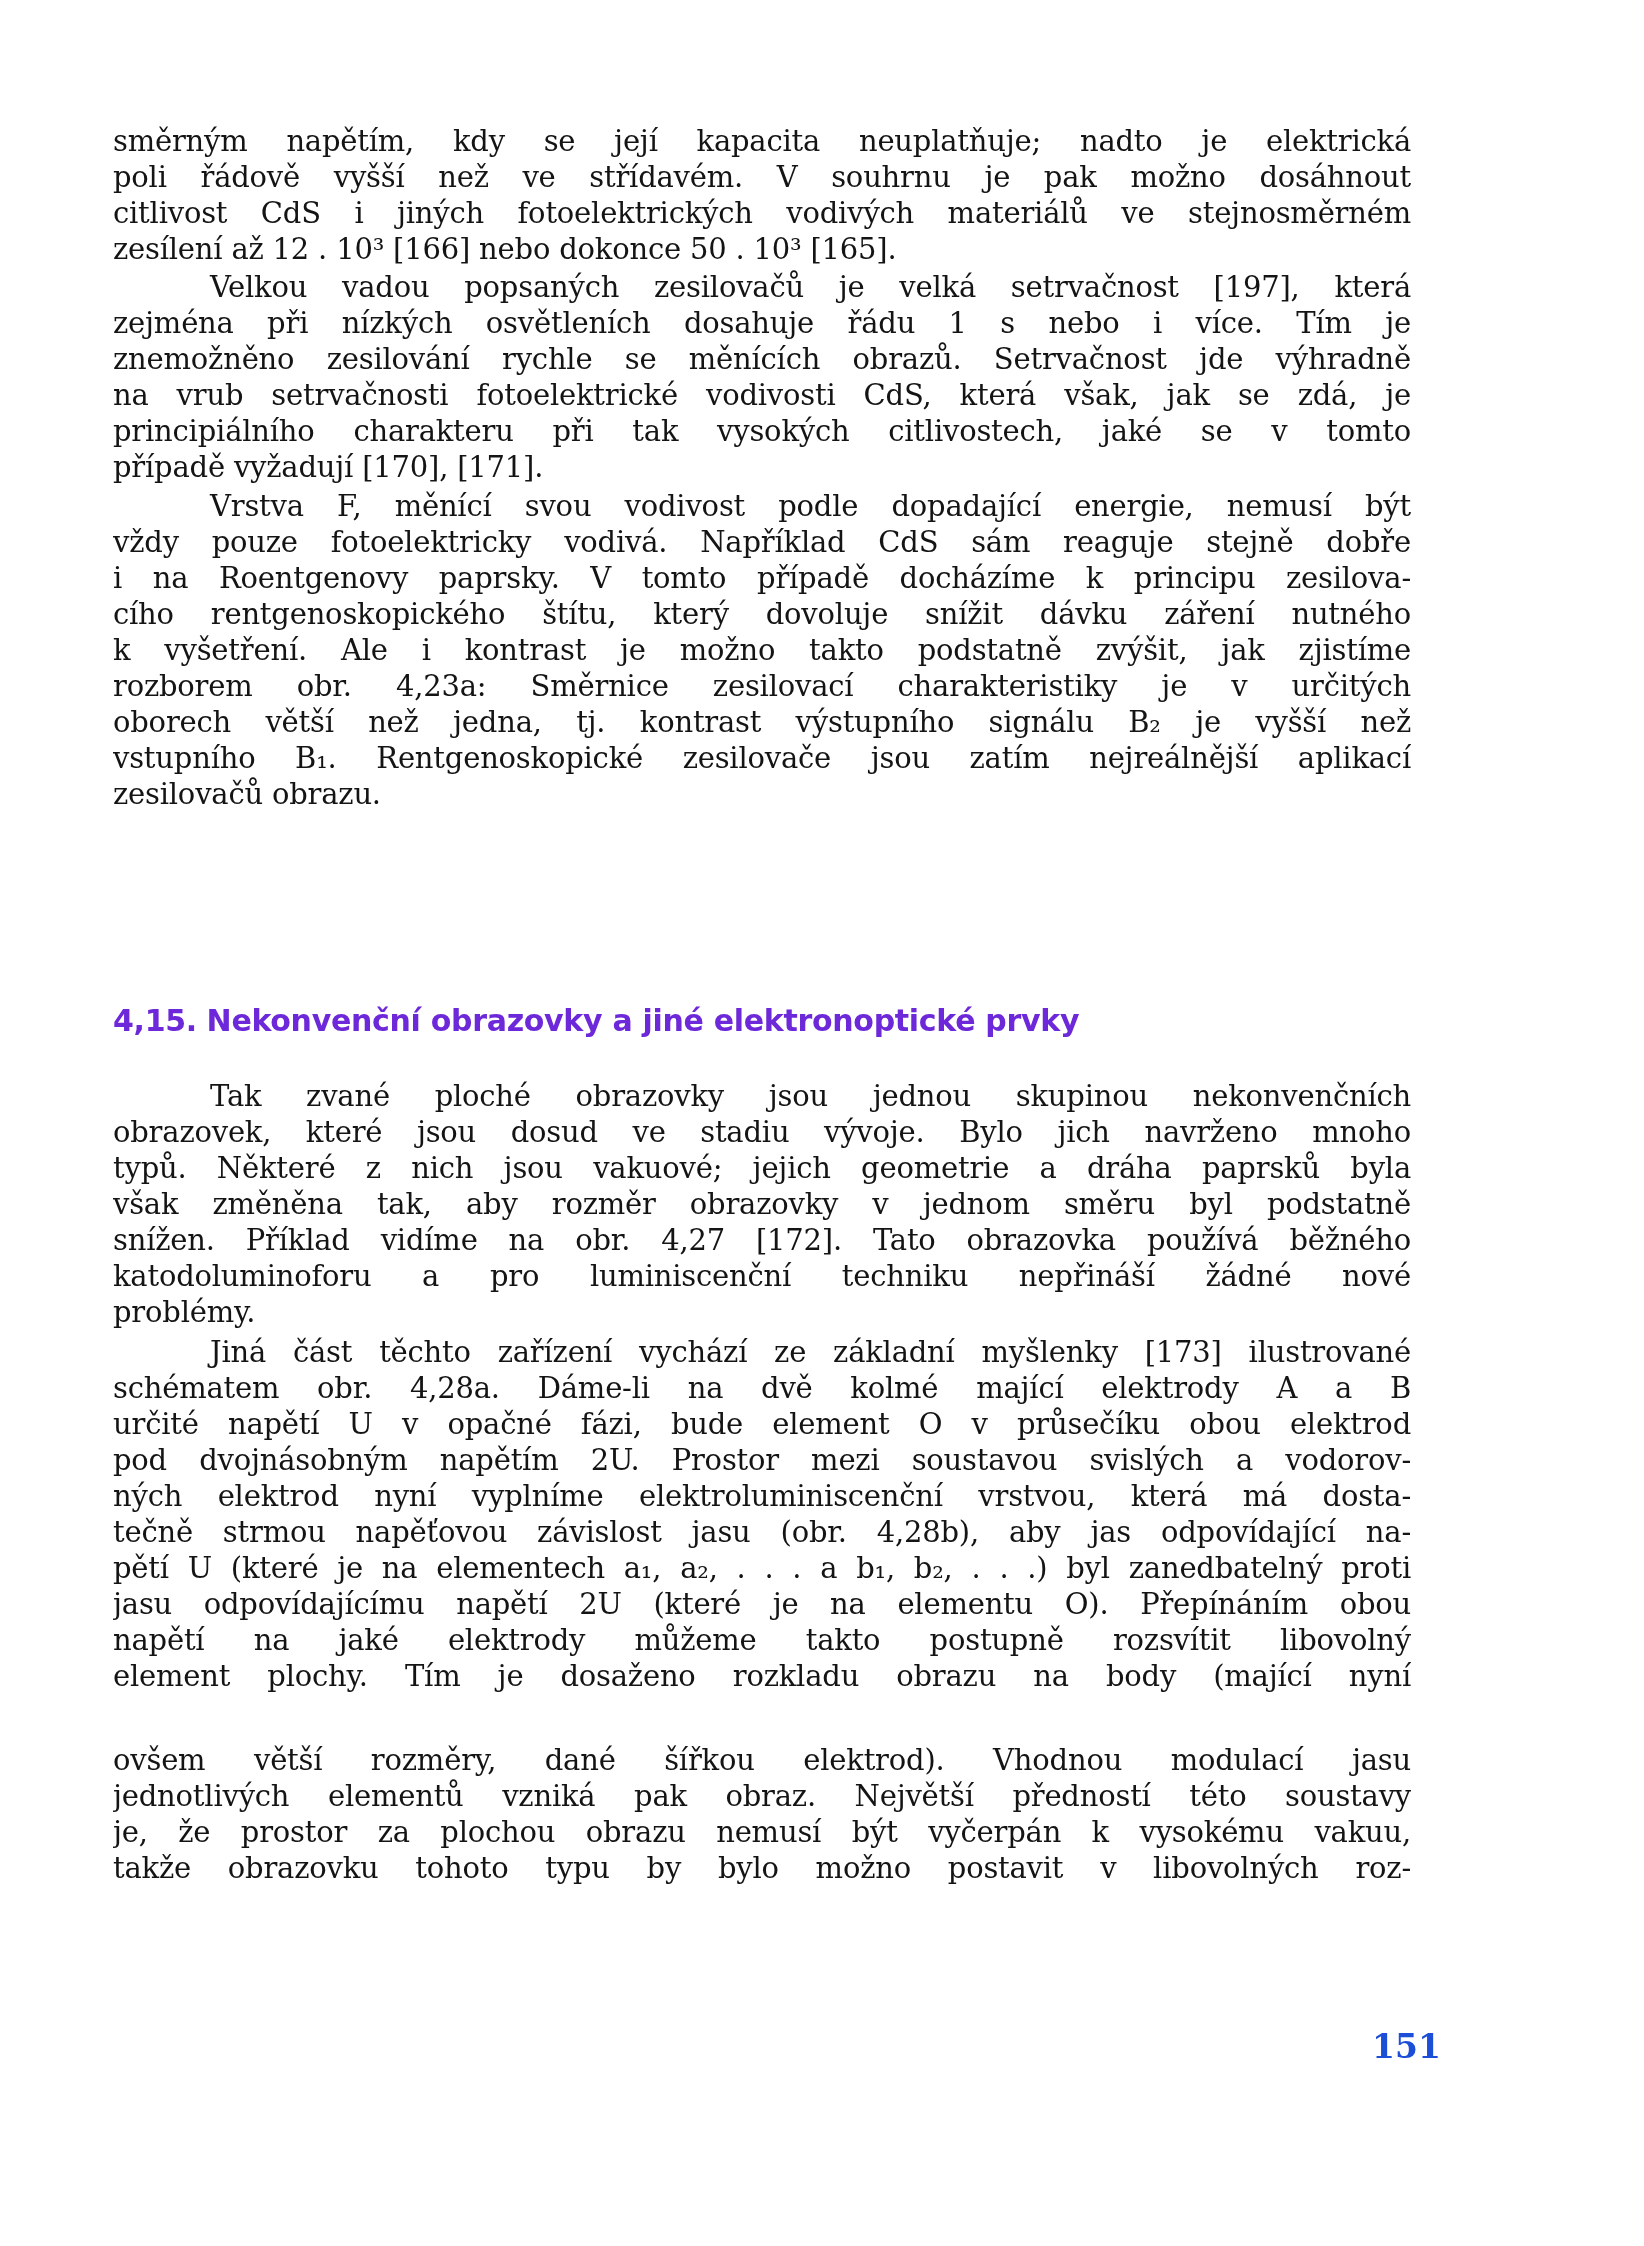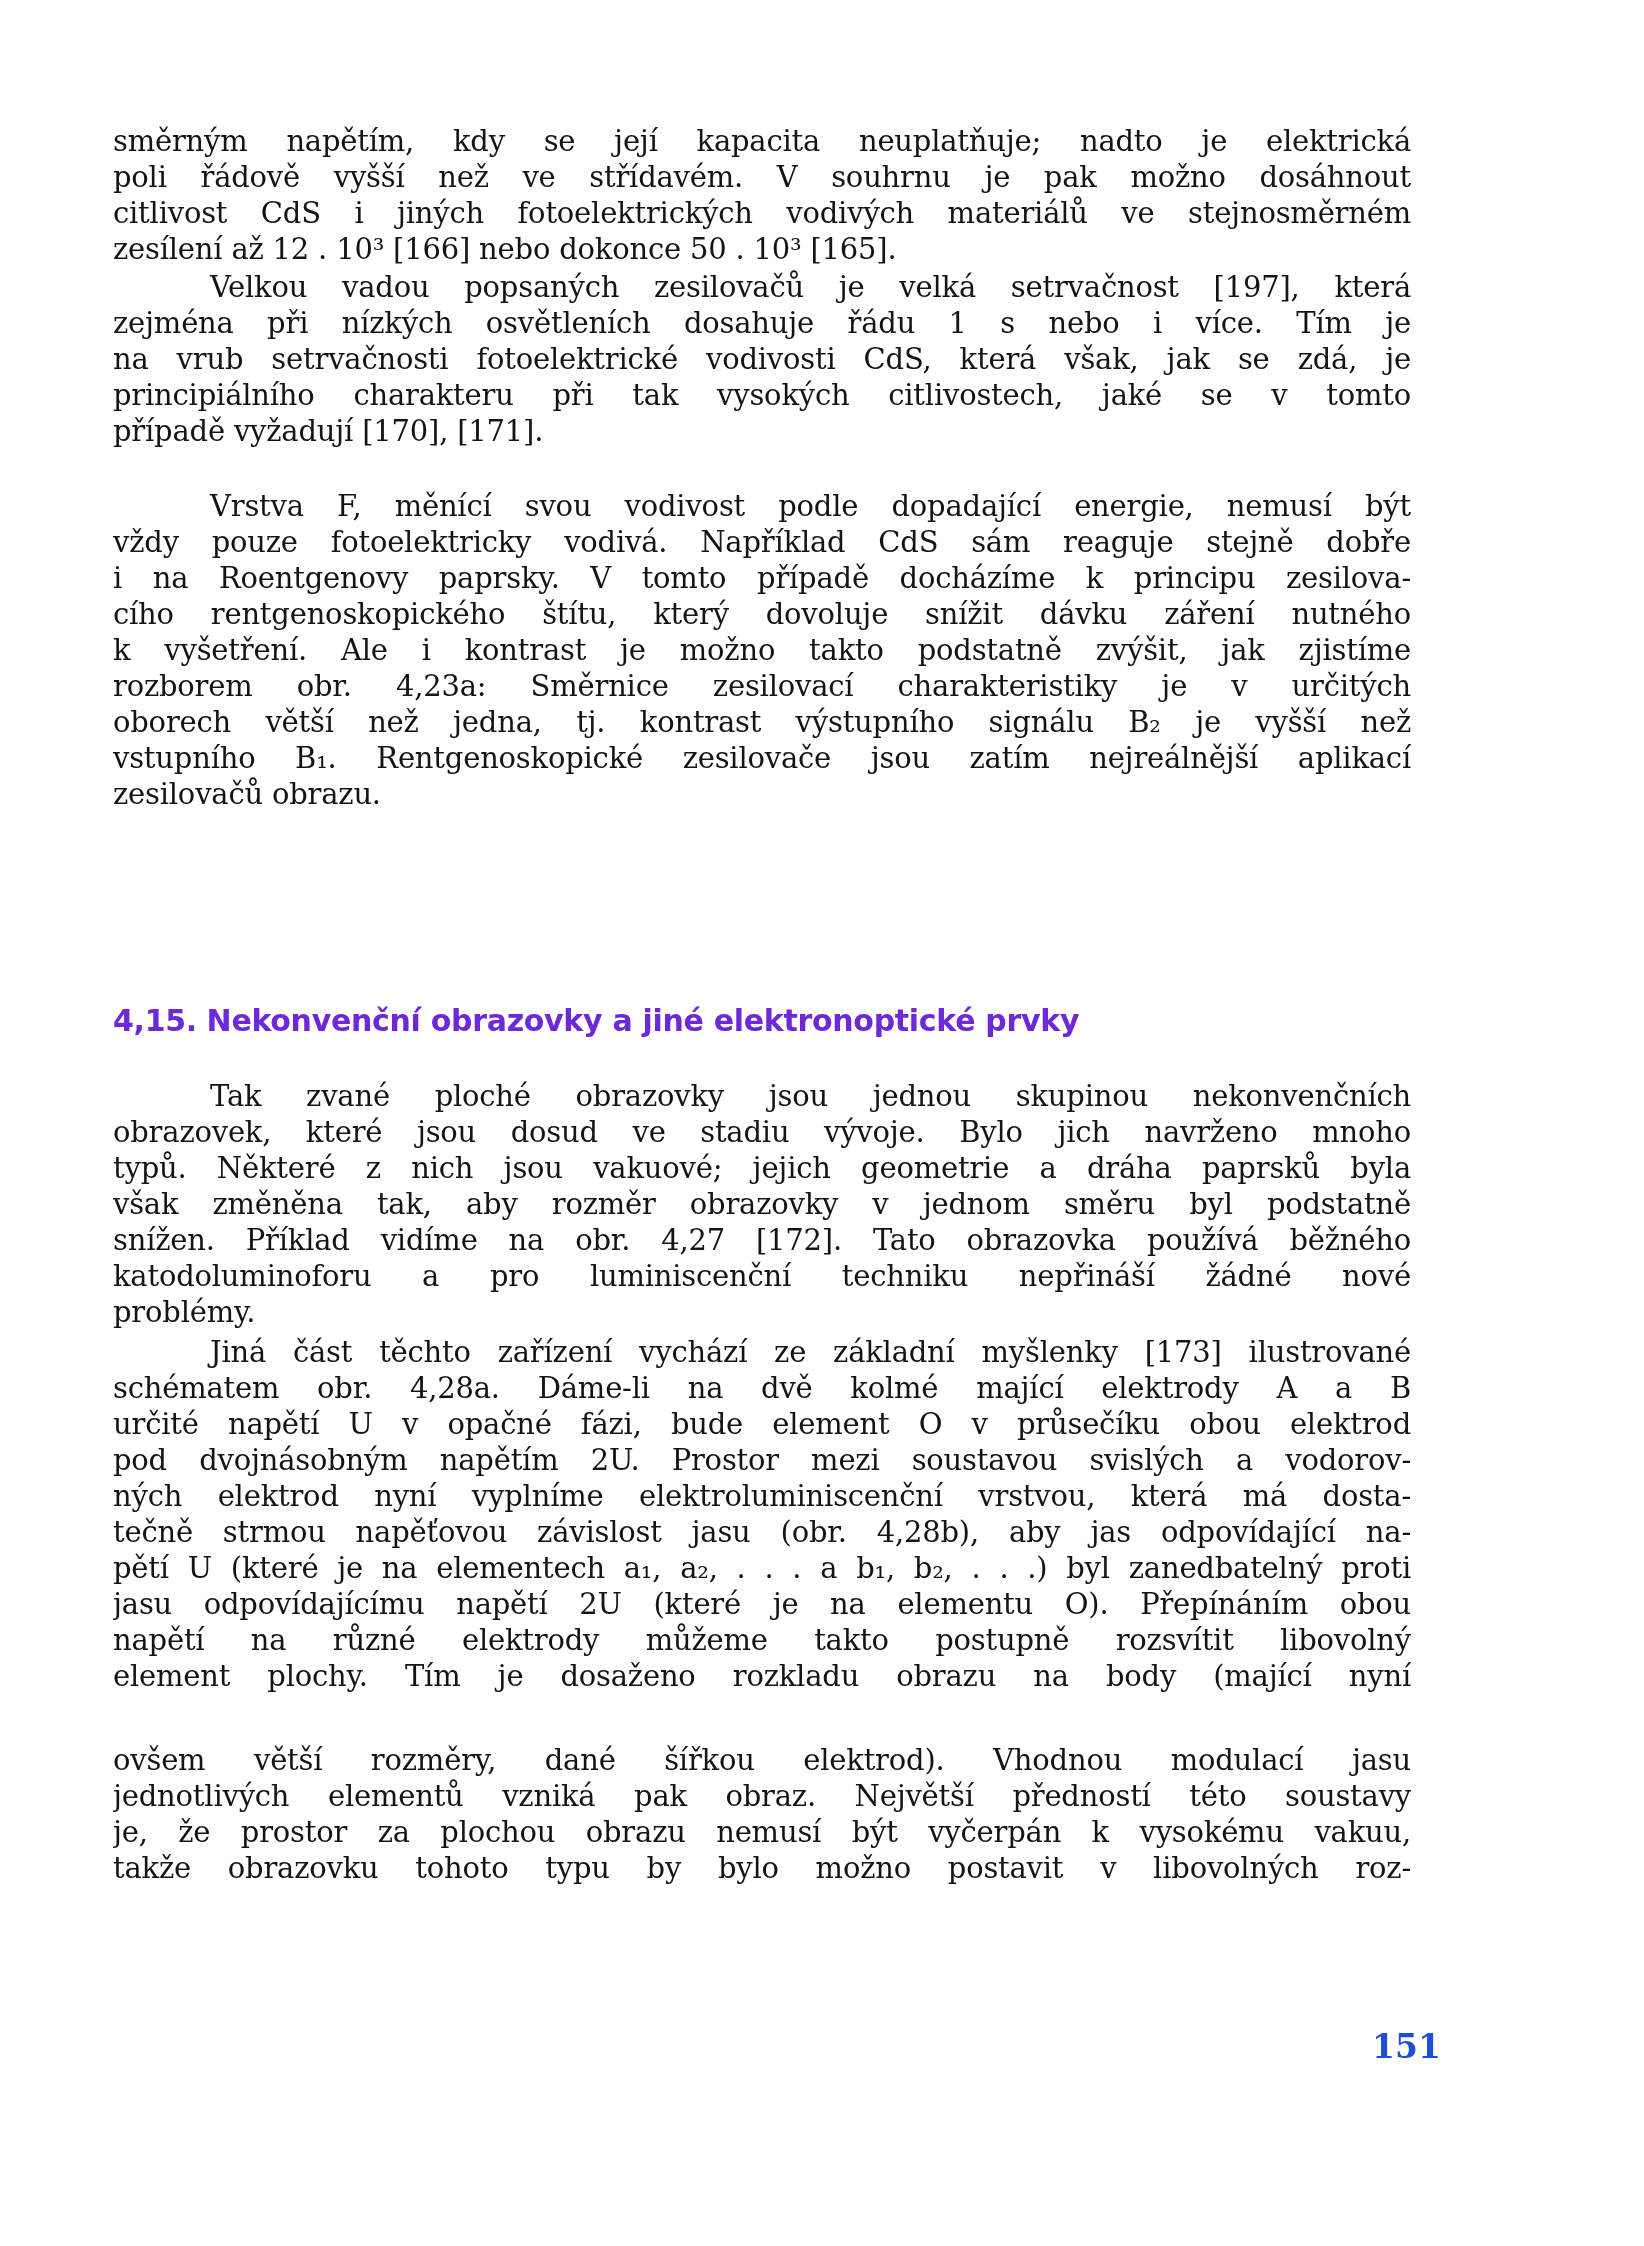--- a/index.html
+++ b/index.html
@@ -39,20 +39,21 @@
   <div class="block" style="top:116px;">
     <span class="line" style="white-space: normal; overflow: hidden;">směrným napětím, kdy se její kapacita neuplatňuje; nadto je elektrická</span>
     <span class="line" style="white-space: normal; overflow: hidden;">poli řádově vyšší než ve střídavém. V souhrnu je pak možno dosáhnout</span>
     <span class="line" style="white-space: normal; overflow: hidden;">citlivost CdS i jiných fotoelektrických vodivých materiálů ve stejnosměrném</span>
     <span class="line last" style="white-space: normal; overflow: hidden;">zesílení až 12 . 10³ [166] nebo dokonce 50 . 10³ [165].</span>
   </div>
 
   <div class="block" style="top:262px;">
     <span class="line indent" style="white-space: normal; overflow: hidden;">Velkou vadou popsaných zesilovačů je velká setrvačnost [197], která</span>
     <span class="line" style="white-space: normal; overflow: hidden;">zejména při nízkých osvětleních dosahuje řádu 1 s nebo i více. Tím je</span>
+    <span class="line" style="white-space: normal; overflow: hidden;">znemožněno zesilování rychle se měnících obrazů. Setrvačnost jde výhradně</span>
     <span class="line" style="white-space: normal; overflow: hidden;">na vrub setrvačnosti fotoelektrické vodivosti CdS, která však, jak se zdá, je</span>
     <span class="line" style="white-space: normal; overflow: hidden;">principiálního charakteru při tak vysokých citlivostech, jaké se v tomto</span>
     <span class="line last" style="white-space: normal; overflow: hidden;">případě vyžadují [170], [171].</span>
   </div>
 
   <div class="block" style="top:481px;">
     <span class="line indent" style="white-space: normal; overflow: hidden;">Vrstva F, měnící svou vodivost podle dopadající energie, nemusí být</span>
     <span class="line" style="white-space: normal; overflow: hidden;">vždy pouze fotoelektricky vodivá. Například CdS sám reaguje stejně dobře</span>
     <span class="line" style="white-space: normal; overflow: hidden;">i na Roentgenovy paprsky. V tomto případě docházíme k principu zesilova-</span>
     <span class="line" style="white-space: normal; overflow: hidden;">cího rentgenoskopického štítu, který dovoluje snížit dávku záření nutného</span>
@@ -79,21 +80,21 @@
 
   <div class="block" style="top:1327px;">
     <span class="line indent" style="white-space: normal; overflow: hidden;">Jiná část těchto zařízení vychází ze základní myšlenky [173] ilustrované</span>
     <span class="line" style="white-space: normal; overflow: hidden;">schématem obr. 4,28a. Dáme-li na dvě kolmé mající elektrody A a B</span>
     <span class="line" style="white-space: normal; overflow: hidden;">určité napětí U v opačné fázi, bude element O v průsečíku obou elektrod</span>
     <span class="line" style="white-space: normal; overflow: hidden;">pod dvojnásobným napětím 2U. Prostor mezi soustavou svislých a vodorov-</span>
     <span class="line" style="white-space: normal; overflow: hidden;">ných elektrod nyní vyplníme elektroluminiscenční vrstvou, která má dosta-</span>
     <span class="line" style="white-space: normal; overflow: hidden;">tečně strmou napěťovou závislost jasu (obr. 4,28b), aby jas odpovídající na-</span>
     <span class="line" style="white-space: normal; overflow: hidden;">pětí U (které je na elementech a₁, a₂, . . . a b₁, b₂, . . .) byl zanedbatelný proti</span>
     <span class="line" style="white-space: normal; overflow: hidden;">jasu odpovídajícímu napětí 2U (které je na elementu O). Přepínáním obou</span>
-    <span class="line" style="white-space: normal; overflow: hidden;">napětí na různé elektrody můžeme takto postupně rozsvítit libovolný</span>
+    <span class="line" style="white-space: normal; overflow: hidden;">napětí na jaké elektrody můžeme takto postupně rozsvítit libovolný</span>
     <span class="line" style="white-space: normal; overflow: hidden;">element plochy. Tím je dosaženo rozkladu obrazu na body (mající nyní</span>
     <span class="line" style="white-space: normal; overflow: hidden; margin-top: 48px;">ovšem větší rozměry, dané šířkou elektrod). Vhodnou modulací jasu</span>
     <span class="line" style="white-space: normal; overflow: hidden;">jednotlivých elementů vzniká pak obraz. Největší předností této soustavy</span>
     <span class="line" style="white-space: normal; overflow: hidden;">je, že prostor za plochou obrazu nemusí být vyčerpán k vysokému vakuu,</span>
     <span class="line" style="white-space: normal; overflow: hidden;">takže obrazovku tohoto typu by bylo možno postavit v libovolných roz-</span>
   </div>
 
   <div class="pagenum">151</div>
 </div>
 

